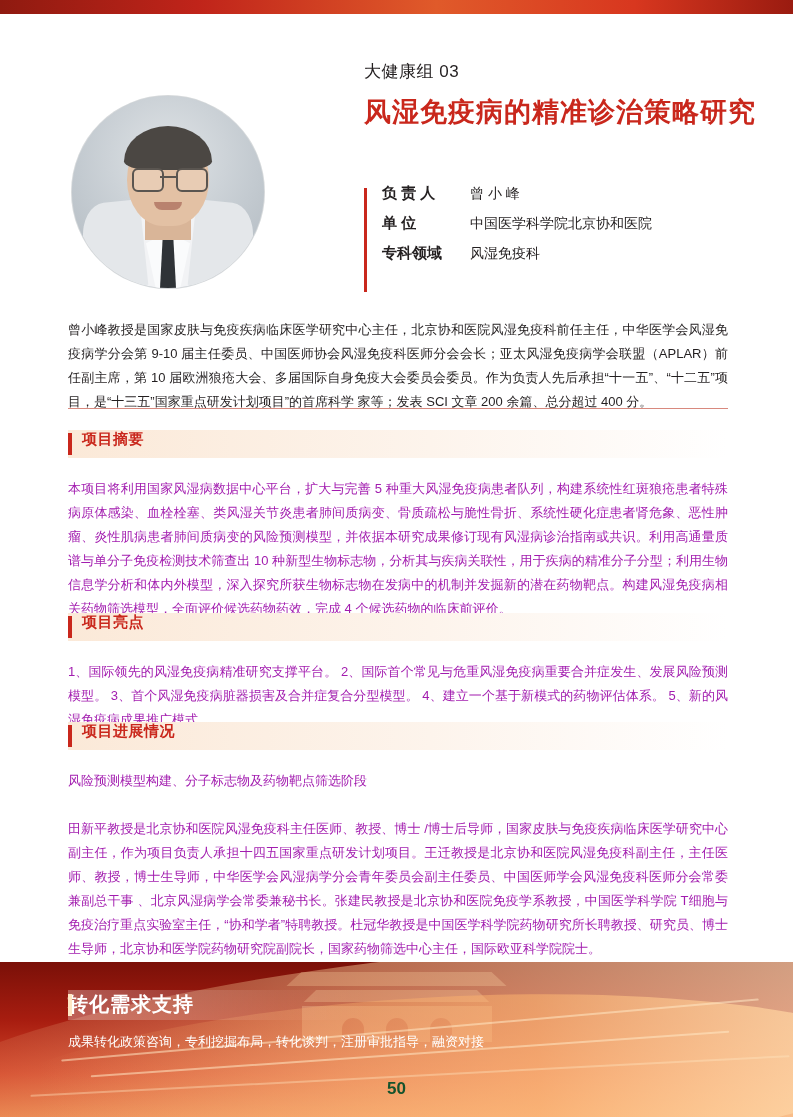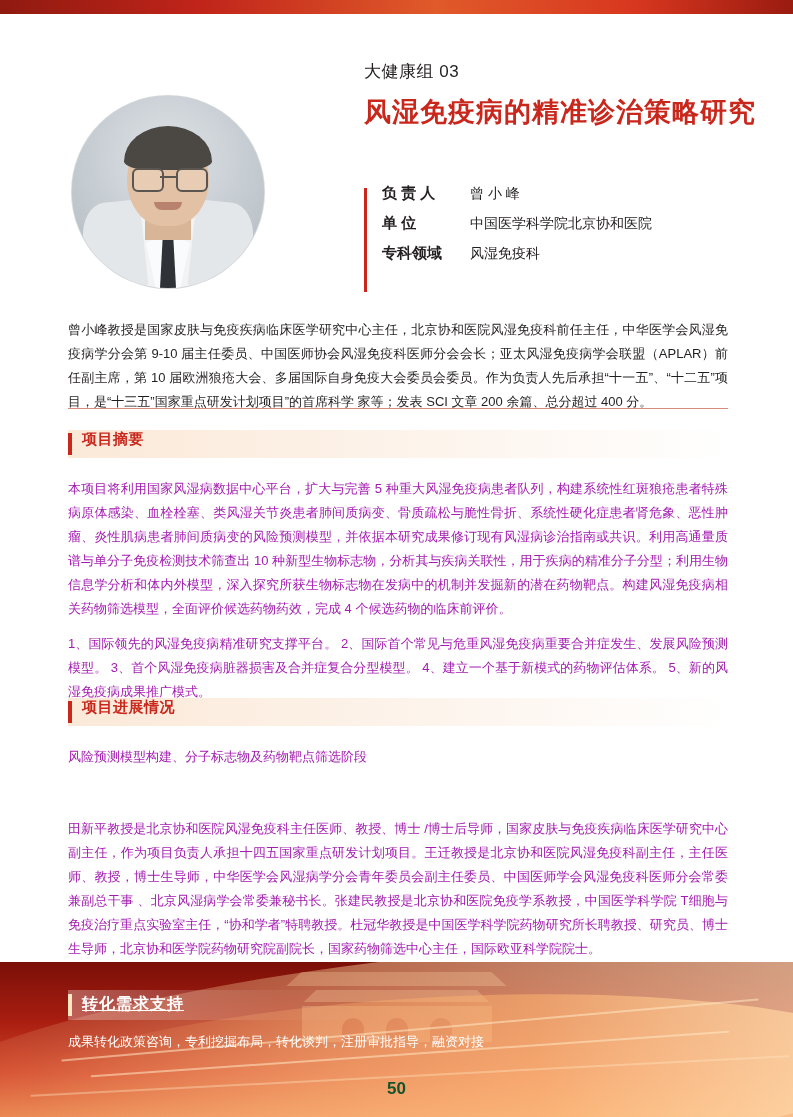--- a/index.html
+++ b/index.html
@@ -354,26 +354,24 @@
     align-items: center;
   }
   .trans-head::before {
     content: "";
     position: absolute;
     left: 0; top: 4px;
     width: 4px; height: 22px;
     background: #ffe7c4;
   }
   .trans-title {
-    font-size: 16px;
+    font-size: 20px;
     font-weight: bold;
     color: #ffffff;
-    padding-left: 14px;
     letter-spacing: 1px;
-    text-decoration: underline;
   }
   .trans-body {
     margin-top: 10px;
     font-size: 13px;
     line-height: 1.8;
     color: #ffffff;
   }
 
   .page-number {
     position: absolute;
@@ -437,24 +435,27 @@
 <div class="bio-divider"></div>
 
 <div class="section" style="top: 430px;">
   <div class="sec-head">
     <span class="sec-title">项目摘要</span>
   </div>
   <div class="sec-body">本项目将利用国家风湿病数据中心平台，扩大与完善 5 种重大风湿免疫病患者队列，构建系统性红斑狼疮患者特殊病原体感染、血栓栓塞、类风湿关节炎患者肺间质病变、骨质疏松与脆性骨折、系统性硬化症患者肾危象、恶性肿瘤、炎性肌病患者肺间质病变的风险预测模型，并依据本研究成果修订现有风湿病诊治指南或共识。利用高通量质谱与单分子免疫检测技术筛查出 10 种新型生物标志物，分析其与疾病关联性，用于疾病的精准分子分型；利用生物信息学分析和体内外模型，深入探究所获生物标志物在发病中的机制并发掘新的潜在药物靶点。构建风湿免疫病相关药物筛选模型，全面评价候选药物药效，完成 4 个候选药物的临床前评价。</div>
 </div>
 
 <div class="section" style="top: 613px;">
+  <div class="sec-head">
+    <span class="sec-title">项目亮点</span>
+  </div>
   <div class="sec-body">1、国际领先的风湿免疫病精准研究支撑平台。  2、国际首个常见与危重风湿免疫病重要合并症发生、发展风险预测模型。  3、首个风湿免疫病脏器损害及合并症复合分型模型。  4、建立一个基于新模式的药物评估体系。  5、新的风湿免疫病成果推广模式。</div>
 </div>
 
-<div class="section" style="top: 698px;">
+<div class="section" style="top: 722px;">
   <div class="sec-head">
     <span class="sec-title">项目进展情况</span>
   </div>
   <div class="sec-body">风险预测模型构建、分子标志物及药物靶点筛选阶段</div>
 </div>
 
 <div class="section" style="top: 798px;">
   <div class="sec-body">田新平教授是北京协和医院风湿免疫科主任医师、教授、博士 /博士后导师，国家皮肤与免疫疾病临床医学研究中心副主任，作为项目负责人承担十四五国家重点研发计划项目。王迁教授是北京协和医院风湿免疫科副主任，主任医师、教授，博士生导师，中华医学会风湿病学分会青年委员会副主任委员、中国医师学会风湿免疫科医师分会常委兼副总干事 、北京风湿病学会常委兼秘书长。张建民教授是北京协和医院免疫学系教授，中国医学科学院 T细胞与免疫治疗重点实验室主任，“协和学者”特聘教授。杜冠华教授是中国医学科学院药物研究所长聘教授、研究员、博士生导师，北京协和医学院药物研究院副院长，国家药物筛选中心主任，国际欧亚科学院院士。</div>
 </div>
 

